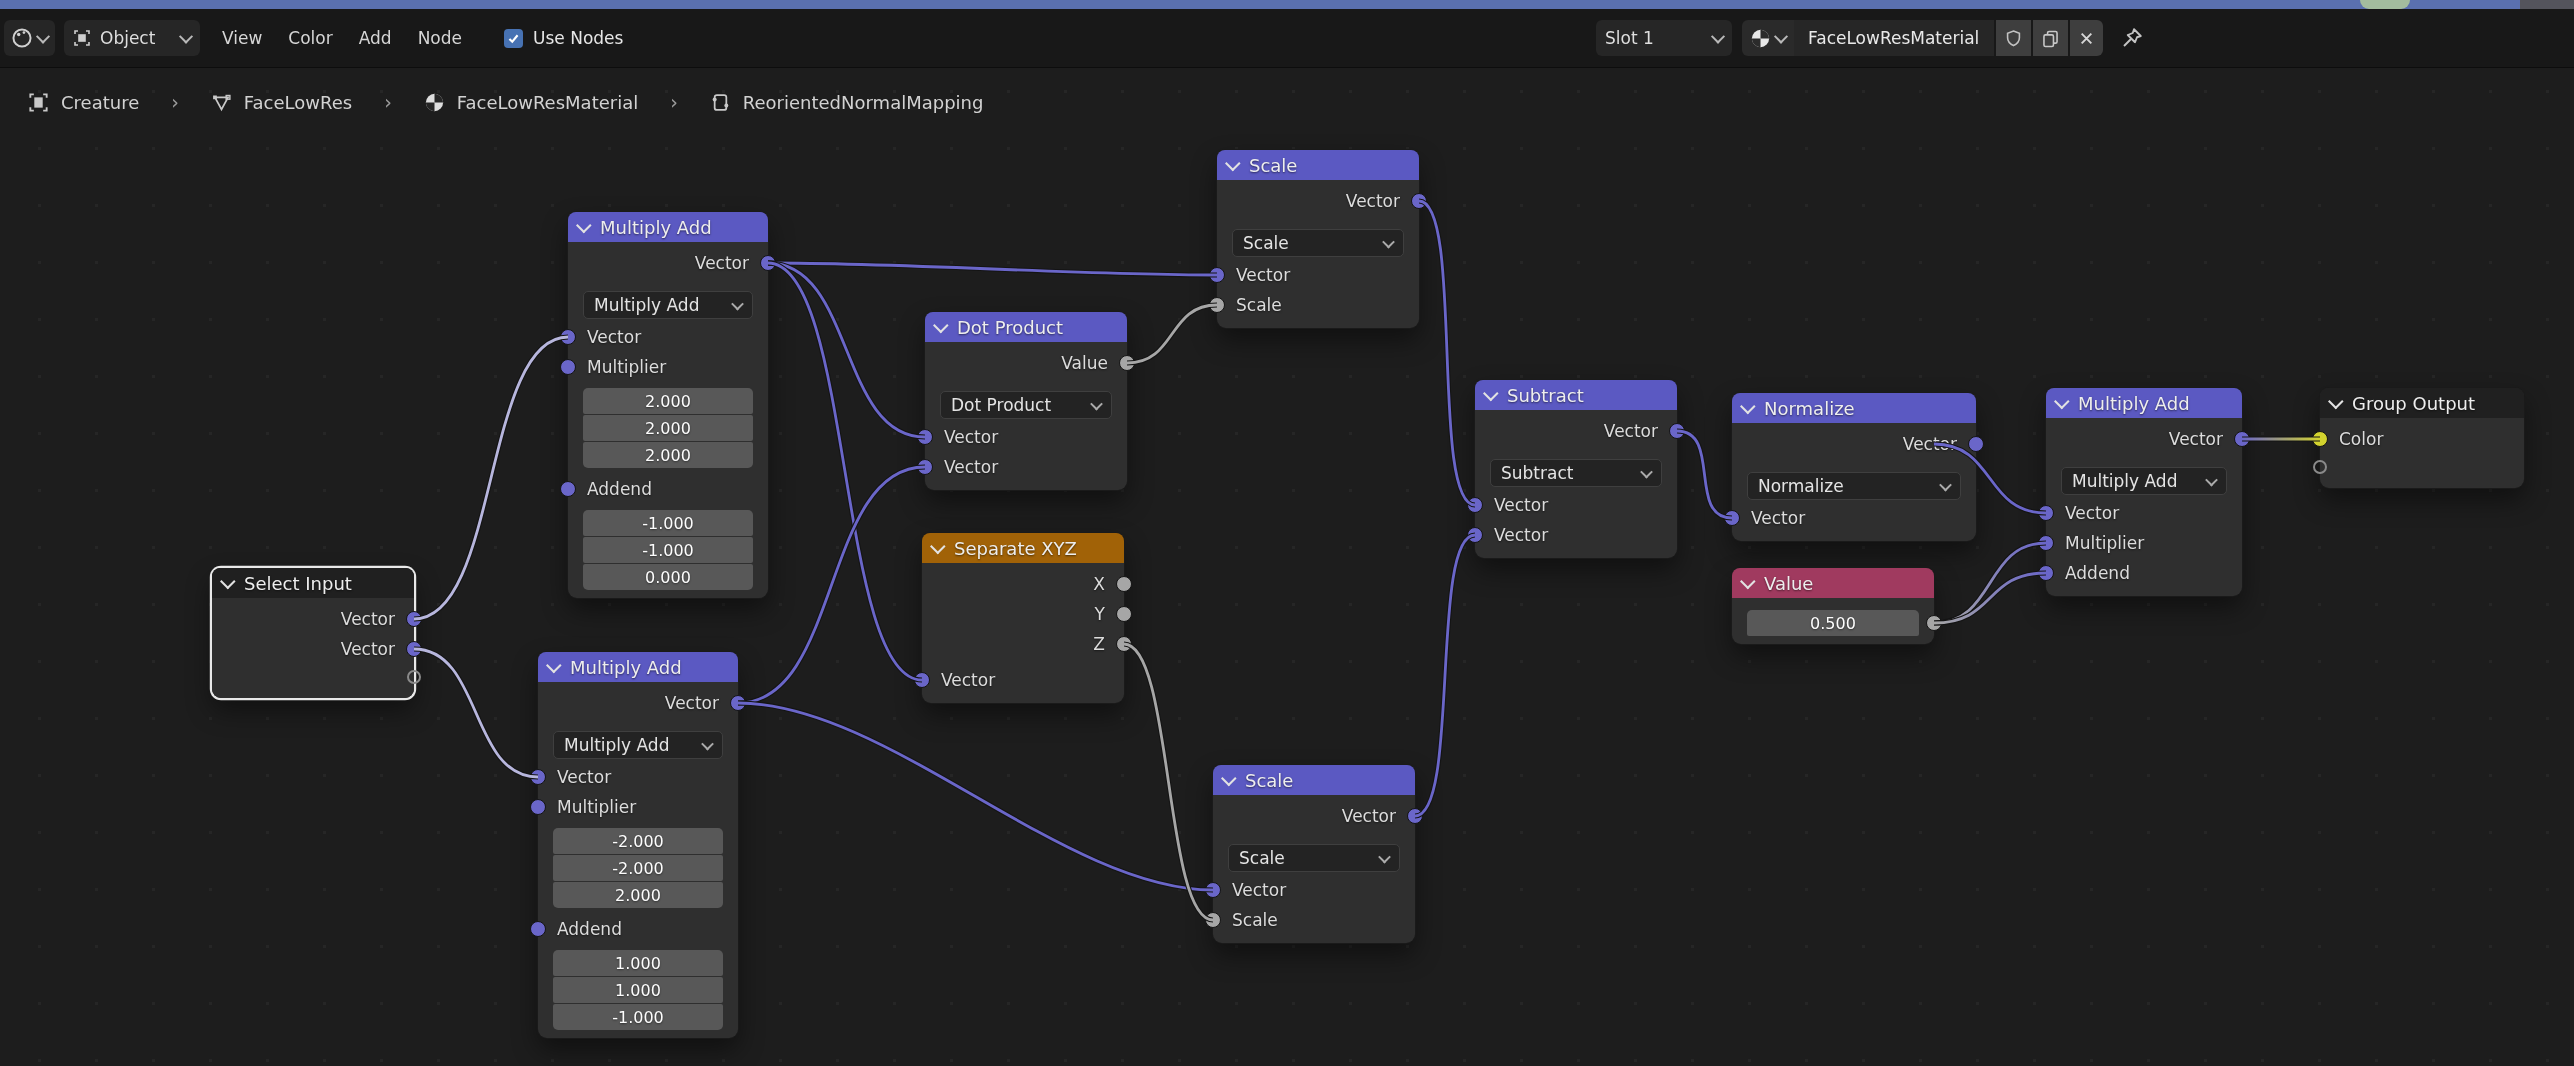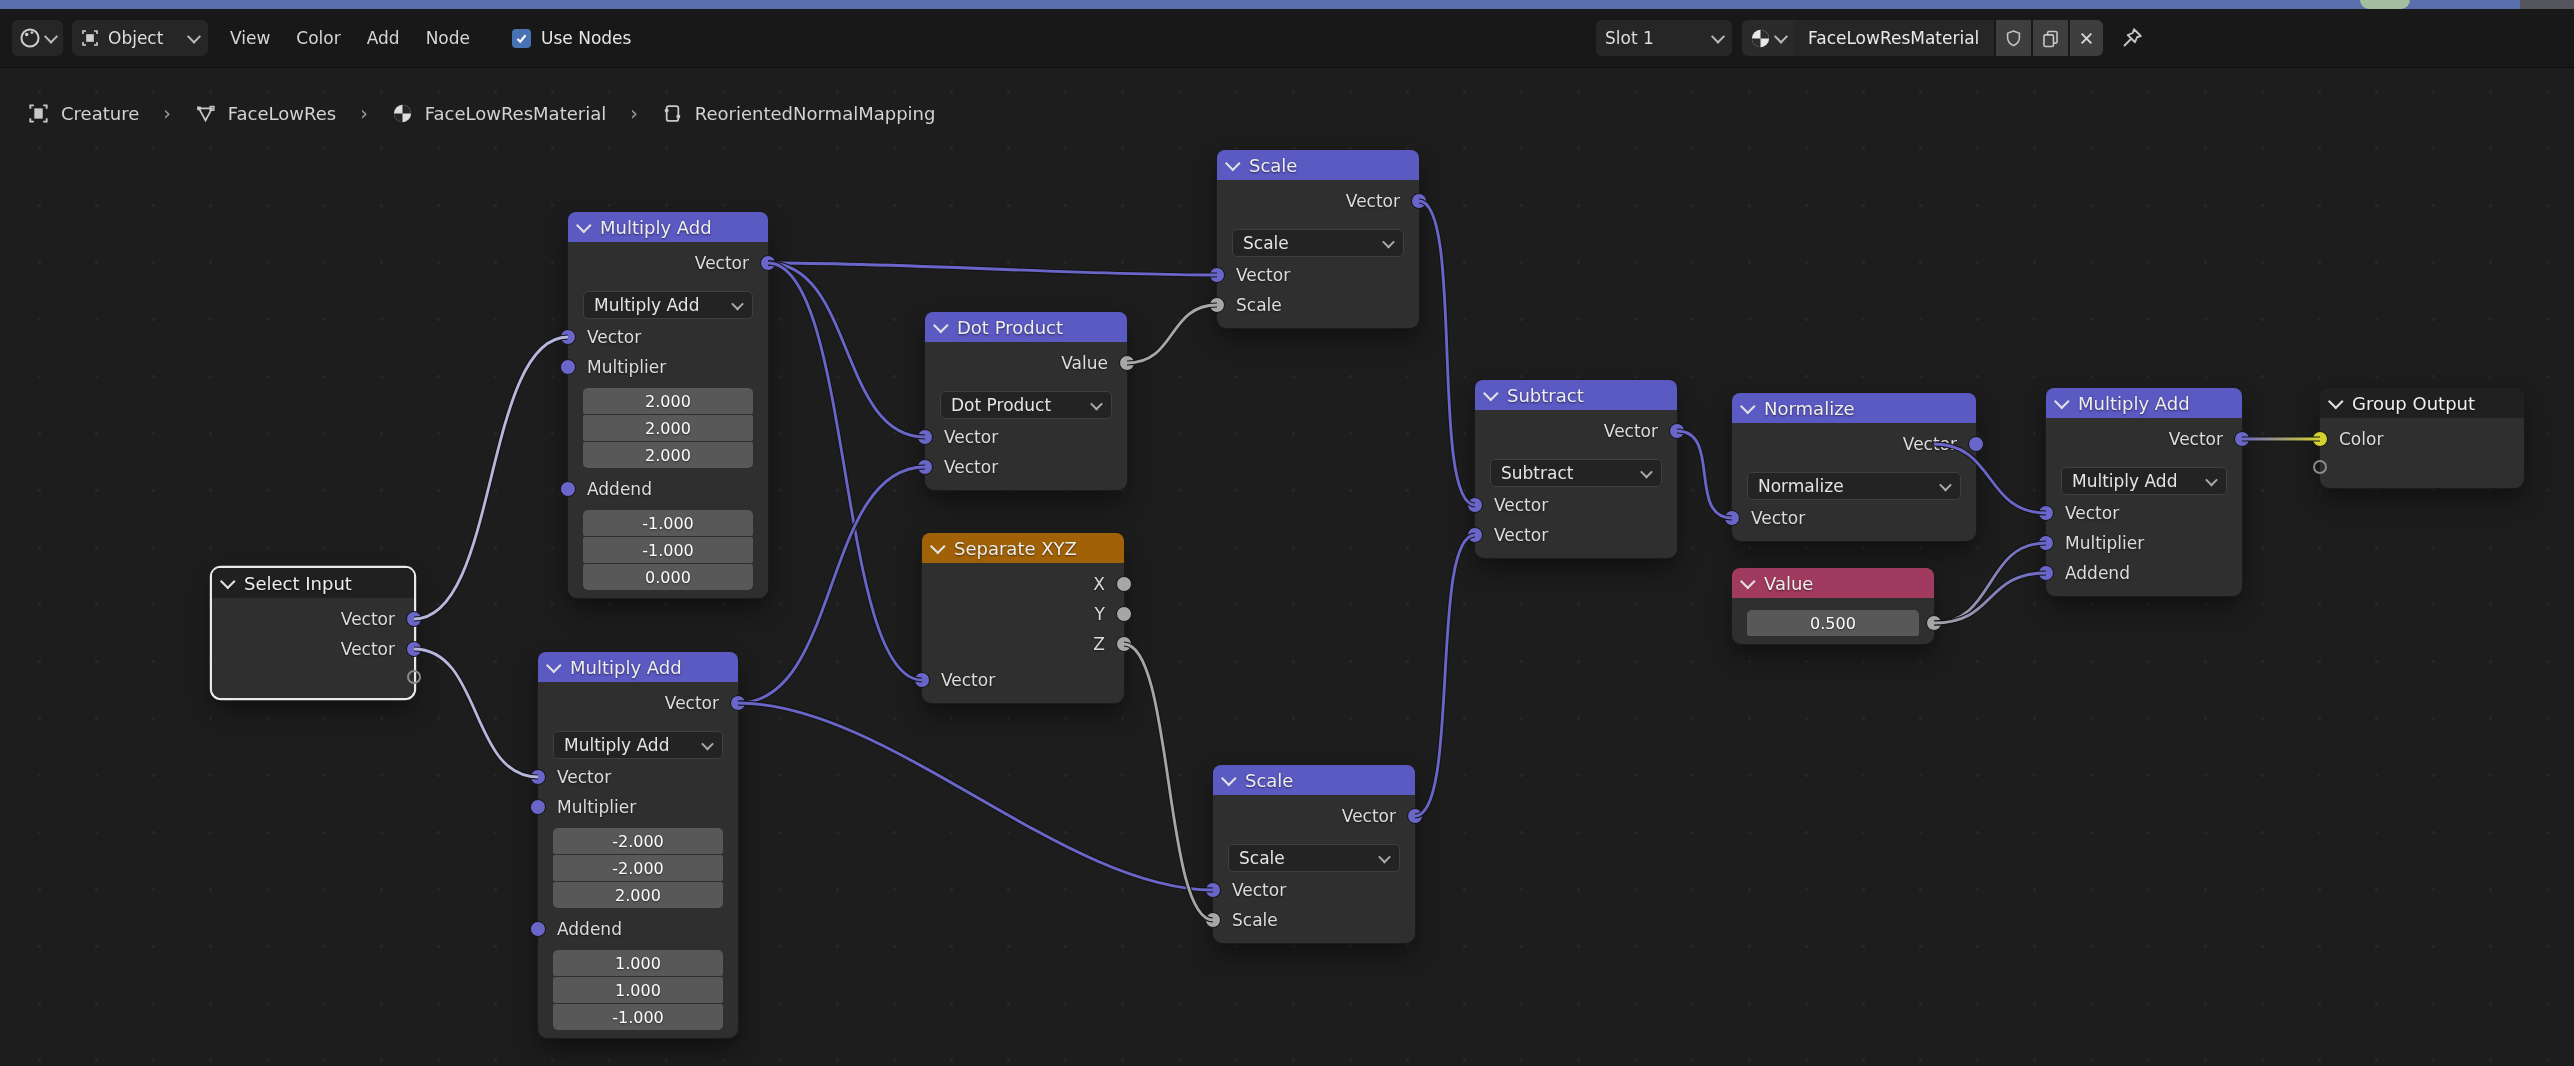--- a/index.html
+++ b/index.html
@@ -17,21 +17,21 @@
     border-bottom:1px solid #0d0d0d;display:flex;align-items:center;z-index:11;font-size:17px;}
   .hbtn{height:36px;background:#262626;border-radius:6px;display:flex;align-items:center;padding:0 9px;gap:8px;color:#dedede;}
   .chev{width:8px;height:8px;border-left:2px solid #b9b9b9;border-bottom:2px solid #b9b9b9;
     transform:rotate(-45deg) translate(1px,-1px);flex:0 0 auto;}
   .menu-item{color:#d6d6d6;padding:6px 2px;cursor:default;}
   .cbox{width:19px;height:19px;border-radius:4px;display:flex;align-items:center;justify-content:center;flex:0 0 auto;}
   #mat-widget{display:flex;align-items:center;height:36px;border-radius:6px;overflow:hidden;}
   #mat-widget .seg{height:36px;display:flex;align-items:center;}
   .icon-svg{display:block;}
   
-  #crumbs{position:absolute;left:28px;top:102px;display:flex;align-items:center;gap:0;z-index:10;font-size:18px;color:#d2d2d2;}
+  #crumbs{position:absolute;left:28px;top:91px;display:flex;align-items:center;gap:8px;z-index:10;font-size:18px;color:#d2d2d2;}
   .crumb{display:flex;align-items:center;gap:12px;}
   .crumb-sep{margin:0 24px;color:#9a9a9a;font-size:19px;}
   
   #canvas{position:absolute;inset:0;z-index:0;
     background-image:radial-gradient(#262626 1.7px, transparent 1.7px);
     background-size:57px 57px;background-position:11px 6px;}
   #wires{position:absolute;left:0;top:0;z-index:1;pointer-events:none;}
   
   .node{position:absolute;background:rgba(48,48,48,.98);border-radius:9px;z-index:2;
     box-shadow:0 0 0 1px #1a1a1a,0 12px 26px rgba(0,0,0,.45);}
@@ -455,21 +455,21 @@
     <path d="M 2242 439 C 2287 439, 2275 439, 2320 439" fill="none" stroke="#141414" stroke-width="5"></path>
     <path d="M 2242 439 C 2287 439, 2275 439, 2320 439" fill="none" stroke="url(#wg15)" stroke-width="2.8"></path>
   </svg>
 
 <div id="top-strip" style="background: rgb(90, 112, 174);">
   <div class="blob" style="background: rgb(163, 189, 158);"></div>
   <div class="end"></div>
 </div>
 
 <div id="hdr">
-  <div style="display:flex;align-items:center;flex:1;padding-left:12px;">
+  <div style="display:flex;align-items:center;flex:1;padding-left:4px;">
     <div class="hbtn" style="padding:0 7px;gap:5px;">
       <svg class="icon-svg" width="22" height="22" viewBox="0 0 18 18">
         <circle cx="9" cy="9" r="7" fill="none" stroke="#d0d0d0" stroke-width="1.6"></circle>
         <circle cx="6.3" cy="6.2" r="1.4" fill="#d0d0d0"></circle>
         <circle cx="10.6" cy="4.6" r="1.1" fill="#d0d0d0"></circle>
       </svg>
       <span class="chev"></span>
     </div>
     <div class="hbtn" style="margin-left:9px;width:118px;justify-content:space-between;">
       <span style="display:flex;align-items:center;gap:9px;">

